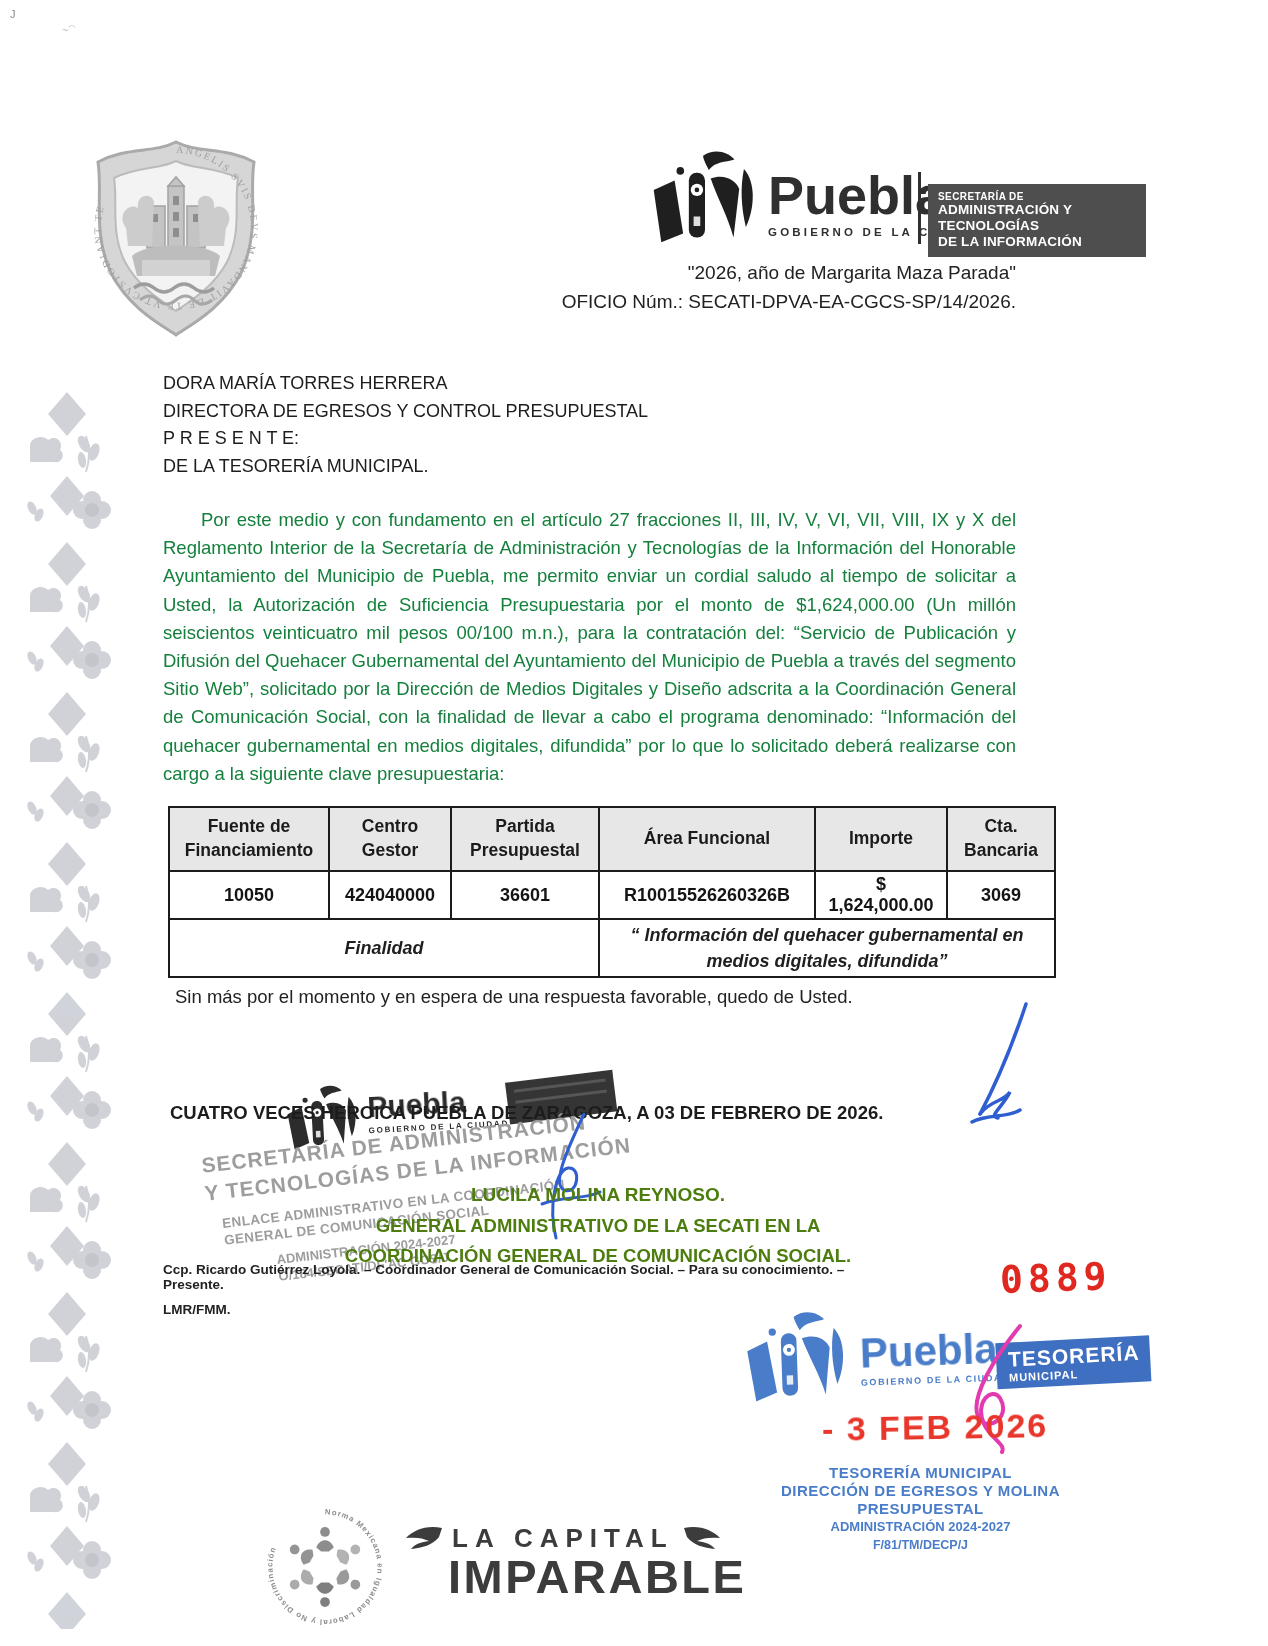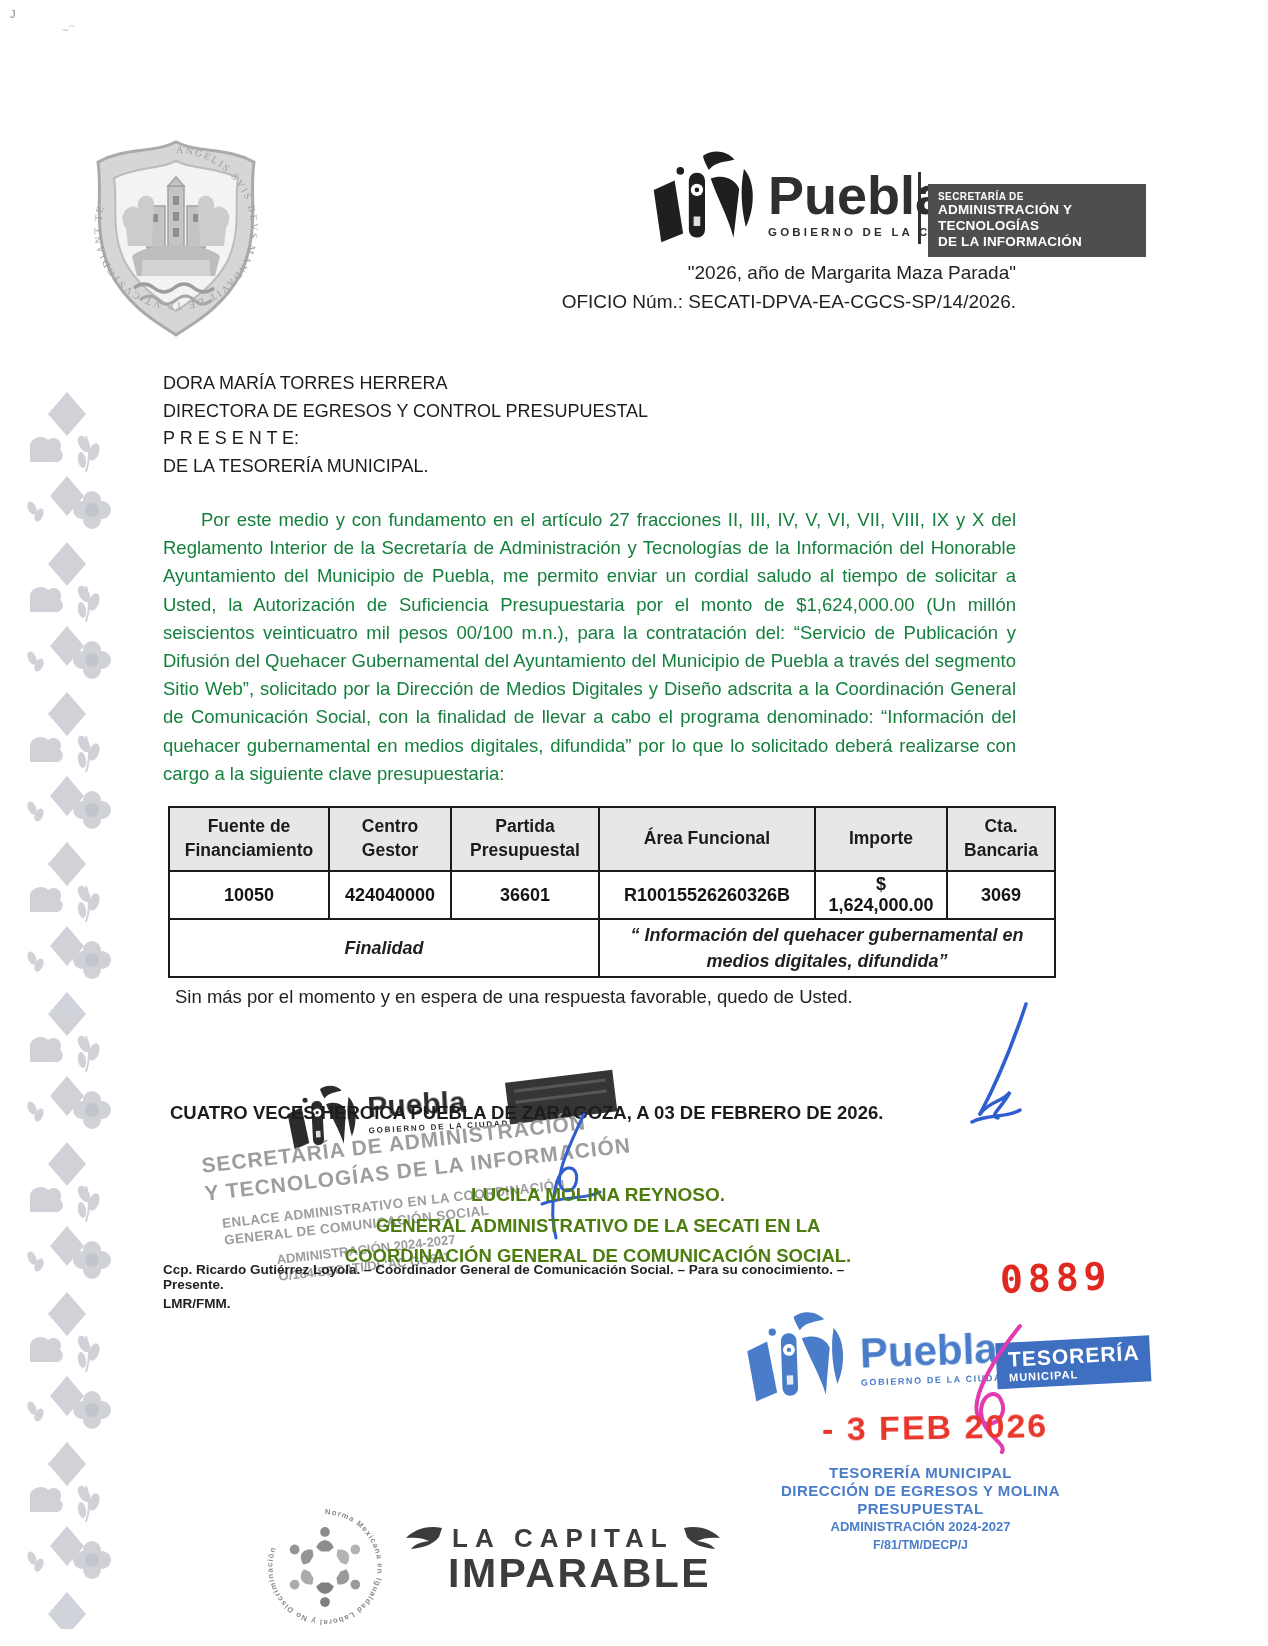--- a/index.html
+++ b/index.html
@@ -29,21 +29,21 @@
   table.budget td.val{font-size:18px;font-weight:700;height:32px;color:#141414;}
   td.fin-label{font-size:18px;font-weight:700;font-style:italic;height:52px;}
   td.fin-value{font-size:18px;font-weight:700;font-style:italic;line-height:1.45;}
   
   .atent{width:850px;text-align:center;font-size:19px;font-weight:600;letter-spacing:1px;color:#1c1c1c;}
   .place-date{width:850px;font-size:18.5px;font-weight:600;color:#1c1c1c;}
   .name-block{width:560px;text-align:center;color:#4d7c0f;}
   .name-block .nm{font-size:19px;font-weight:600;margin-bottom:9px;}
   .name-block .rl{font-size:18.5px;font-weight:600;margin-bottom:8px;}
   .ccp{font-size:13.5px;color:#222;font-weight:600;}
-  .ccp .second{margin-top:4px;}
+  .ccp .second{margin-top:10px;}
   
   .stamp-gray{transform:rotate(-6.5deg);transform-origin:left top;color:#9d9d9d;}
   .stamp-gray .big{font-size:21px;font-weight:800;letter-spacing:1px;line-height:1.35;}
   .stamp-gray .med{font-size:13.5px;font-weight:700;letter-spacing:.4px;line-height:1.3;margin-left:14px;}
   .stamp-gray .sm{font-size:13px;font-weight:700;margin-left:64px;line-height:1.3;}
   .stamp-black{transform:rotate(-3deg);opacity:.93;}
   .stamp-black .pb{font-size:30px;font-weight:800;color:#1b1b1b;filter:blur(.6px);}
   .stamp-black .pbsub{font-size:8px;font-weight:700;letter-spacing:1.8px;color:#1b1b1b;margin-top:2px;}
   .stamp-black .box{position:absolute;left:240px;top:6px;width:108px;height:42px;background:#262626;transform:rotate(-4deg);}
   .stamp-black .box i{display:block;height:3px;background:#4a4a4a;margin:8px 8px 0 8px;}
@@ -55,21 +55,21 @@
   .stamp-tes .box .t1{font-size:21px;font-weight:800;letter-spacing:1px;line-height:1;}
   .stamp-tes .box .t2{font-size:11px;font-weight:700;letter-spacing:1px;margin-top:2px;}
   .date-red{font-size:34px;font-weight:700;color:#e8362b;letter-spacing:2px;transform:rotate(-1deg);filter:blur(.3px);}
   .egresos{width:345px;text-align:center;color:#4a7dc9;font-weight:700;line-height:18px;filter:blur(.2px);}
   .egresos .e1{font-size:15px;letter-spacing:.5px;}
   .egresos .e4{font-size:13px;}
   .egresos .e5{font-size:12.5px;}
   
   .capital{color:#3c3c3c;}
   .capital .c1{font-size:26px;font-weight:700;letter-spacing:7px;line-height:1;}
-  .capital .c2{font-size:41px;font-weight:800;letter-spacing:2.5px;line-height:1.05;}
+  .capital .c2{font-size:47px;font-weight:800;letter-spacing:2.5px;line-height:1.05;}
   .scan-mark{color:#8a8a8a;font-size:11px;}
 </style>
 </head>
 <body>
 
 <svg width="0" height="0" style="position:absolute" aria-hidden="true">
   <defs>
 
     <symbol id="pico" viewBox="0 0 120 100">
       <g fill="currentColor">

